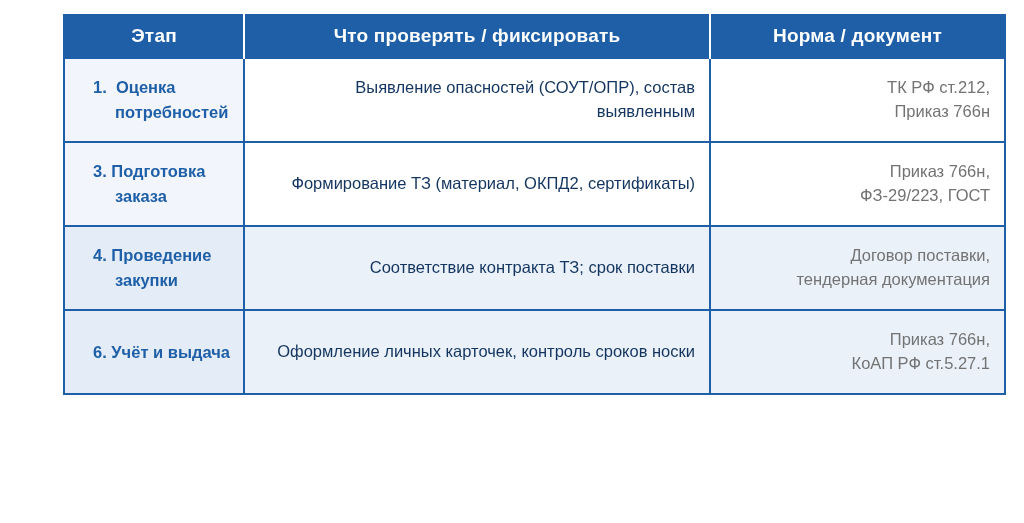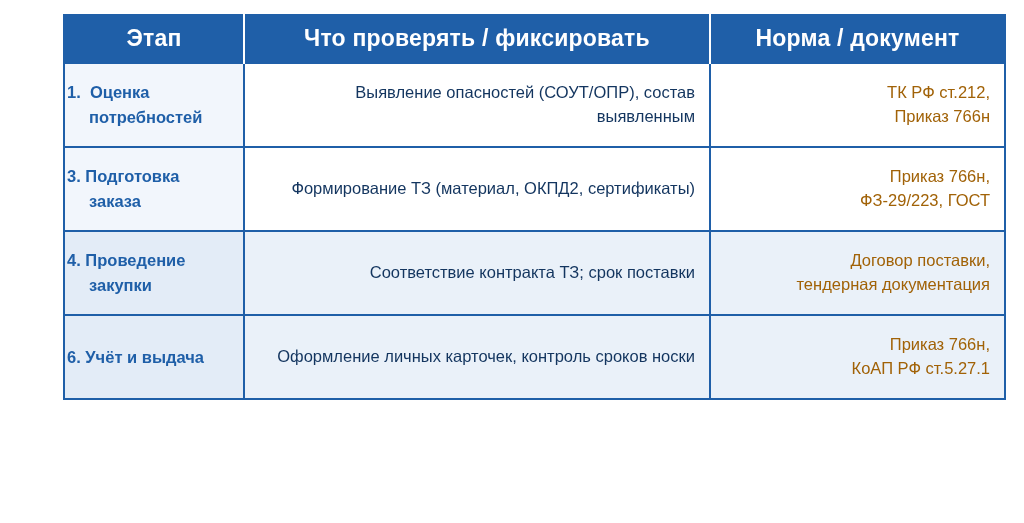--- a/index.html
+++ b/index.html
@@ -28,21 +28,21 @@
     width: 941px;
     border: 2px solid #1f5fa8;
   }
   table.matrix col.c1 { width: 180px; }
   table.matrix col.c2 { width: 466px; }
   table.matrix col.c3 { width: 295px; }
 
   thead th {
     background: #1f5fa8;
     color: #ffffff;
-    font-size: 23px;
+    font-size: 19px;
     font-weight: bold;
     text-align: center;
     padding: 9px 6px 10px 6px;
     border-right: 2px solid #ffffff;
     letter-spacing: .2px;
   }
   thead th:last-child { border-right: none; }
 
   tbody td {
     border-top: 2px solid #1f5fa8;
@@ -56,32 +56,32 @@
   tbody td:last-child { border-right: none; }
 
   tbody tr.alt td { background: #eaf1f9; }
   tbody tr.alt td.stage { background: #e3ecf7; }
 
   td.stage {
     background: #f2f6fc;
     font-weight: bold;
     color: #1f5fa8;
     font-size: 16.5px;
-    padding-left: 2px;
+    padding-left: 28px;
     line-height: 1.5;
   }
   td.stage .num { white-space: nowrap; }
   td.stage .line2 { display: block; padding-left: 22px; }
 
   td.check {
     color: #13355f;
     padding-left: 18px;
   }
   td.norm {
-    color: #a16207;
+    color: #737373;
     padding-left: 21px;
   }
   td .l { display: block; text-align: right; }
   .row-tall td { height: 58px; }
 </style>
 </head>
 <body>
 
 <div class="page">
   <table class="matrix">

